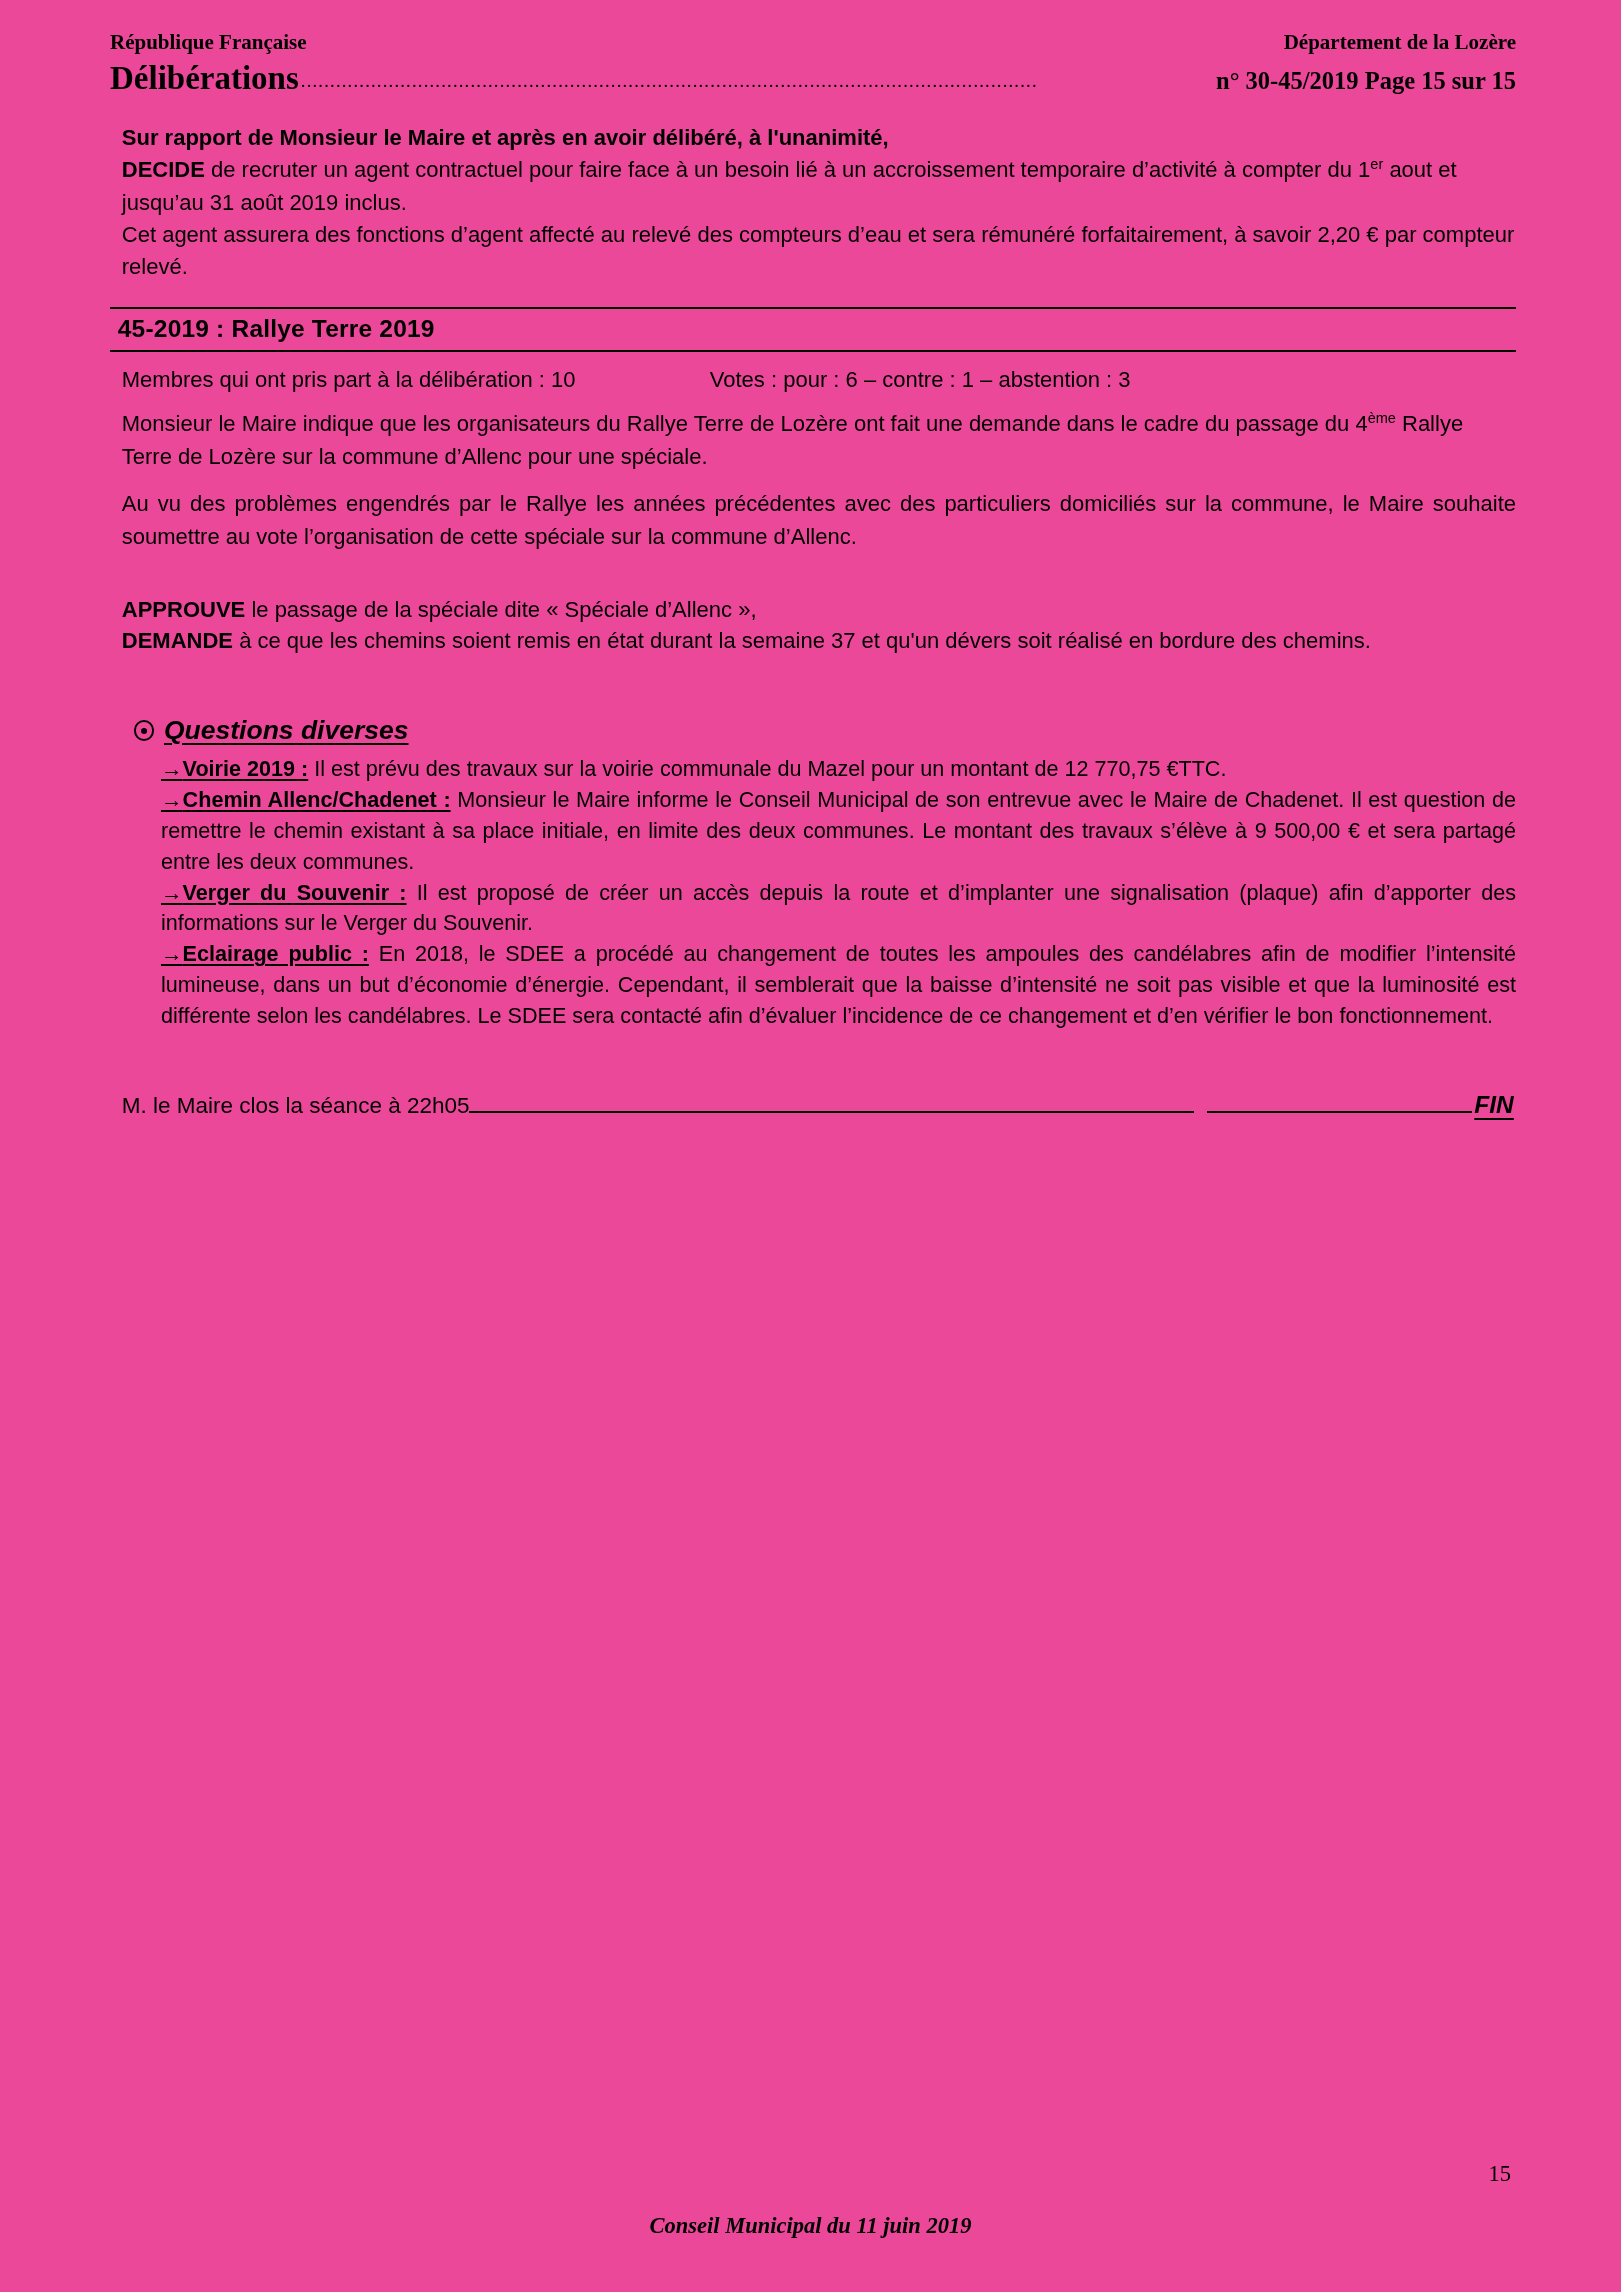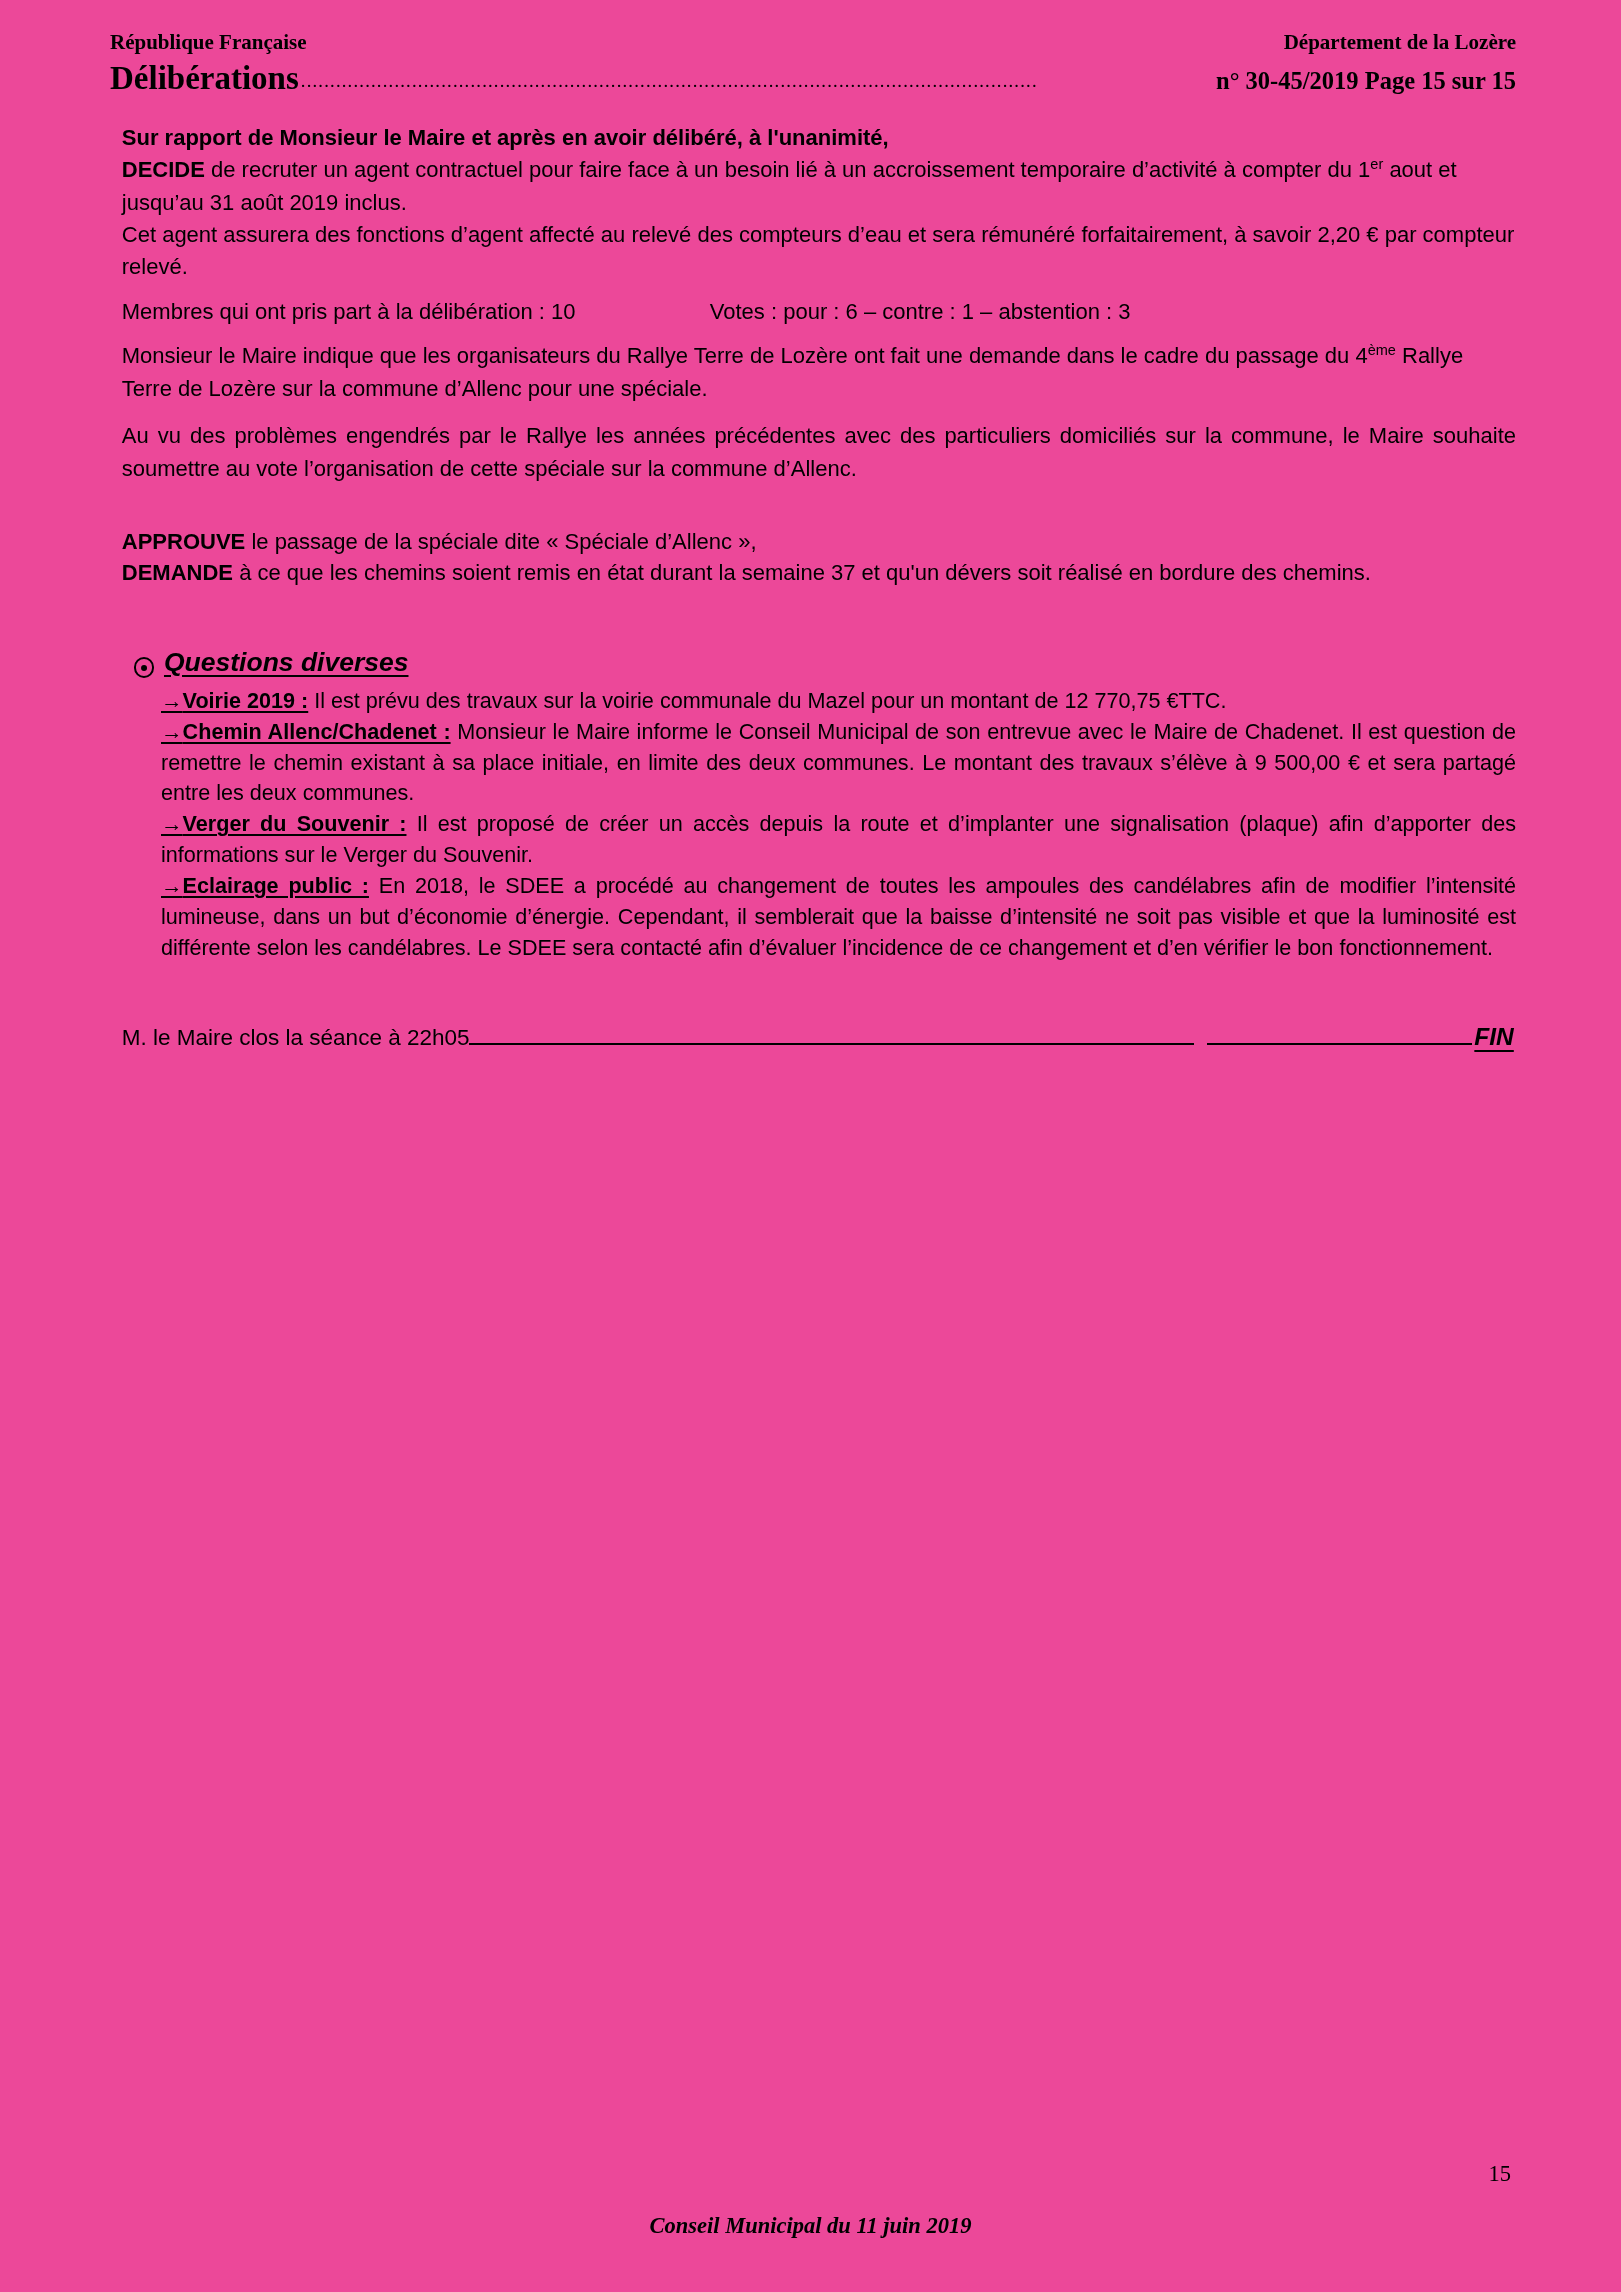--- a/index.html
+++ b/index.html
@@ -108,21 +108,21 @@
   .resolutions p { margin: 0; }
 
   
   .qd-head {
     margin-top: 59px;
     padding-left: 23.5px;
     font-size: 26.5px;
     font-weight: bold;
     font-style: italic;
     display: flex;
-    align-items: flex-end;
+    align-items: center;
     gap: 9.8px;
   }
   .qd-head .qd-title {
     text-decoration: underline;
     text-underline-offset: 3.9px;
   }
   .circ-dot {
     display: inline-block;
     width: 16.7px; height: 16.7px;
     border: 2px solid #000;
@@ -235,20 +235,21 @@
     </div>
 
     <div class="body-block">
       <p class="ind">
         <b class="bld">Sur rapport de Monsieur le Maire et après en avoir délibéré, à l'unanimité,</b>
       </p>
       <p class="ind"><b class="bld">DECIDE</b><span> de recruter un agent contractuel pour faire face à un besoin lié à un accroissement temporaire d’activité à compter du 1</span><sup>er</sup><span> aout et jusqu’au 31 août 2019 inclus.</span></p>
       <p class="ind">Cet agent assurera des fonctions d’agent affecté au relevé des compteurs d’eau et sera rémunéré forfaitairement, à savoir 2,20 € par compteur relevé.</p>
     </div>
 
+    <div class="section-head">45-2019 : Rallye Terre 2019</div>
 
     <div class="votes-line">
       <span class="votes-left">Membres qui ont pris part à la délibération : 10</span>
       <span class="votes-right">Votes : pour : 6 – contre : 1 – abstention : 3</span>
     </div>
 
     <div class="para nj"><span>Monsieur le Maire indique que les organisateurs du Rallye Terre de Lozère ont fait une demande dans le cadre du passage du 4</span><sup>ème</sup><span> Rallye Terre de Lozère sur la commune d’Allenc pour une spéciale.</span></div>
 
     <div class="para">Au vu des problèmes engendrés par le Rallye les années précédentes avec des particuliers domiciliés sur la commune, le Maire souhaite soumettre au vote l’organisation de cette spéciale sur la commune d’Allenc.</div>
 

